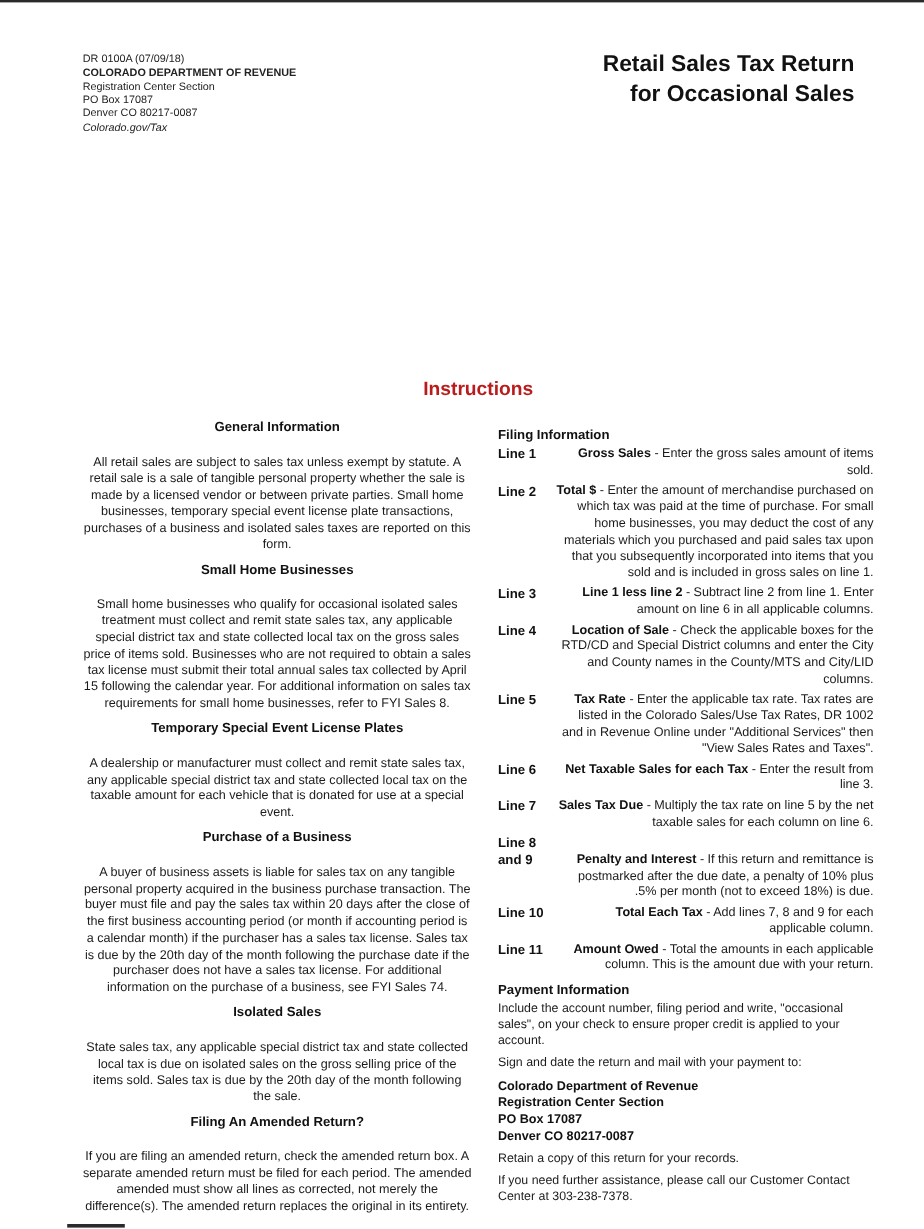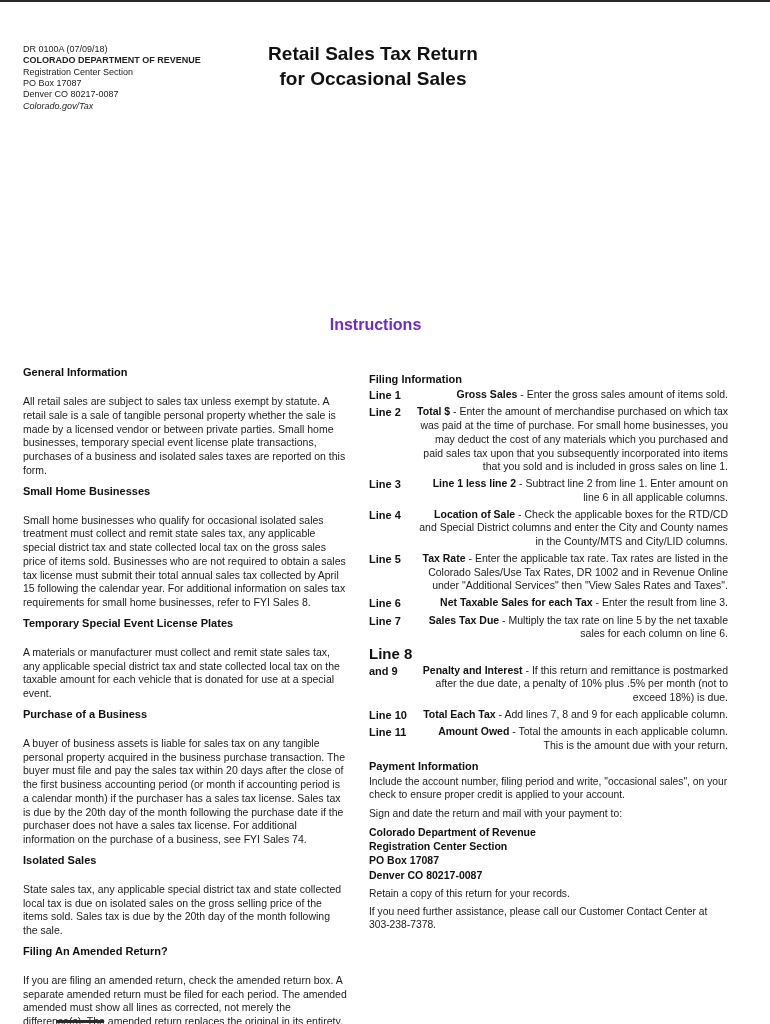--- a/index.html
+++ b/index.html
@@ -8,69 +8,69 @@
     background: #ffffff;
     font-family: "Liberation Sans", "DejaVu Sans", sans-serif;
     color: #1b1b1b;
     position: relative;
     overflow: hidden;
   }
   .page {
     position: relative;
     width: 770px;
     height: 1024px;
-    padding: 44px 42px 10px 23px;
+    padding: 44px 42px 10px 69px;
   }
   .top-edge {
     position: absolute; top: 0; left: 0; width: 100%; height: 2px;
     background: #2a2a2a;
   }
   .bottom-mark {
     position: absolute; bottom: 1px; left: 56px; width: 48px; height: 3px;
     background: #2a2a2a;
   }
   
   .header { position: relative; height: 70px; }
   .agency-block { font-size: 9px; line-height: 1.26; color: #222; }
   .agency-block .bold { font-weight: bold; }
   .agency-block .italic { font-style: italic; }
   .doc-title {
-    position: absolute; top: -2px; left: 0; right: 5px;
-    text-align: center;
+    position: absolute; top: -2px; left: 0; right: 16px;
+    text-align: right;
     font-size: 19px; font-weight: bold; line-height: 1.3;
     color: #111;
   }
   
   .instructions-title {
-    margin: 202px 0 32px 0;
+    margin: 202px 0 16px 0;
     text-align: center;
-    font-size: 16px; font-weight: bold; color: #6d28d9;
+    font-size: 16px; font-weight: bold; color: #b91c1c;
   }
   
   .columns { display: flex; gap: 22px; align-items: flex-start; }
-  .col-left { flex: 0 0 324px; }
+  .col-left { flex: 0 0 324px; text-align: center; }
   .col-right { flex: 1; }
   .col-left h3, .col-right h3 {
     font-size: 11px; font-weight: bold; color: #111;
     margin: 7px 0 3px 0;
   }
   .col-left section:first-child h3 { margin-top: 0; }
   .col-left p {
     font-size: 10.5px; line-height: 1.31; color: #1b1b1b;
     margin: 17px 0 2px 0;
   }
   
   .fline-group { margin-bottom: 2px; }
   .fline { display: flex; margin: 0 0 3px 0; }
   .flabel {
     flex: 0 0 48px;
     font-size: 11px; font-weight: bold; line-height: 1.31; color: #111;
   }
   .fline-pre {
-    font-size: 15px; font-weight: bold; line-height: 1.31; color: #111;
+    font-size: 11px; font-weight: bold; line-height: 1.31; color: #111;
   }
   .ftext {
     flex: 1;
     font-size: 10.5px; line-height: 1.31; color: #1b1b1b; text-align: right;
   }
   .ftext b { font-weight: bold; color: #111; }
   
   .payment p {
     font-size: 10.3px; line-height: 1.3; color: #1b1b1b;
     margin: 0 0 5px 0;
@@ -107,21 +107,21 @@
       <section>
         <h3>General Information</h3>
         <p>All retail sales are subject to sales tax unless exempt by statute. A retail sale is a sale of tangible personal property whether the sale is made by a licensed vendor or between private parties. Small home businesses, temporary special event license plate transactions, purchases of a business and isolated sales taxes are reported on this form.</p>
       </section>
       <section>
         <h3>Small Home Businesses</h3>
         <p>Small home businesses who qualify for occasional isolated sales treatment must collect and remit state sales tax, any applicable special district tax and state collected local tax on the gross sales price of items sold.  Businesses who are not required to obtain a sales tax license must submit their total annual sales tax collected by April 15 following the calendar year. For additional information on sales tax requirements for small home businesses, refer to FYI Sales 8.</p>
       </section>
       <section>
         <h3>Temporary Special Event License Plates</h3>
-        <p>A materials or manufacturer must collect and remit state sales tax, any applicable special district tax and state collected local tax on the taxable amount for each vehicle that is donated for use at a special event.</p>
+        <p>A dealership or manufacturer must collect and remit state sales tax, any applicable special district tax and state collected local tax on the taxable amount for each vehicle that is donated for use at a special event.</p>
       </section>
       <section>
         <h3>Purchase of a Business</h3>
         <p>A buyer of business assets is liable for sales tax on any tangible personal property acquired in the business purchase transaction. The buyer must file and pay the sales tax within 20 days after the close of the first business accounting period (or month if accounting period is a calendar month) if the purchaser has a sales tax license. Sales tax is due by the 20th day of the month following the purchase date if the purchaser does not have a sales tax license. For additional information on the purchase of a business, see FYI Sales 74.</p>
       </section>
       <section>
         <h3>Isolated Sales</h3>
         <p>State sales tax, any applicable special district tax and state collected local tax is due on isolated sales on the gross selling price of the items sold. Sales tax is due by the 20th day of the month following the sale.</p>
       </section>
       <section>

